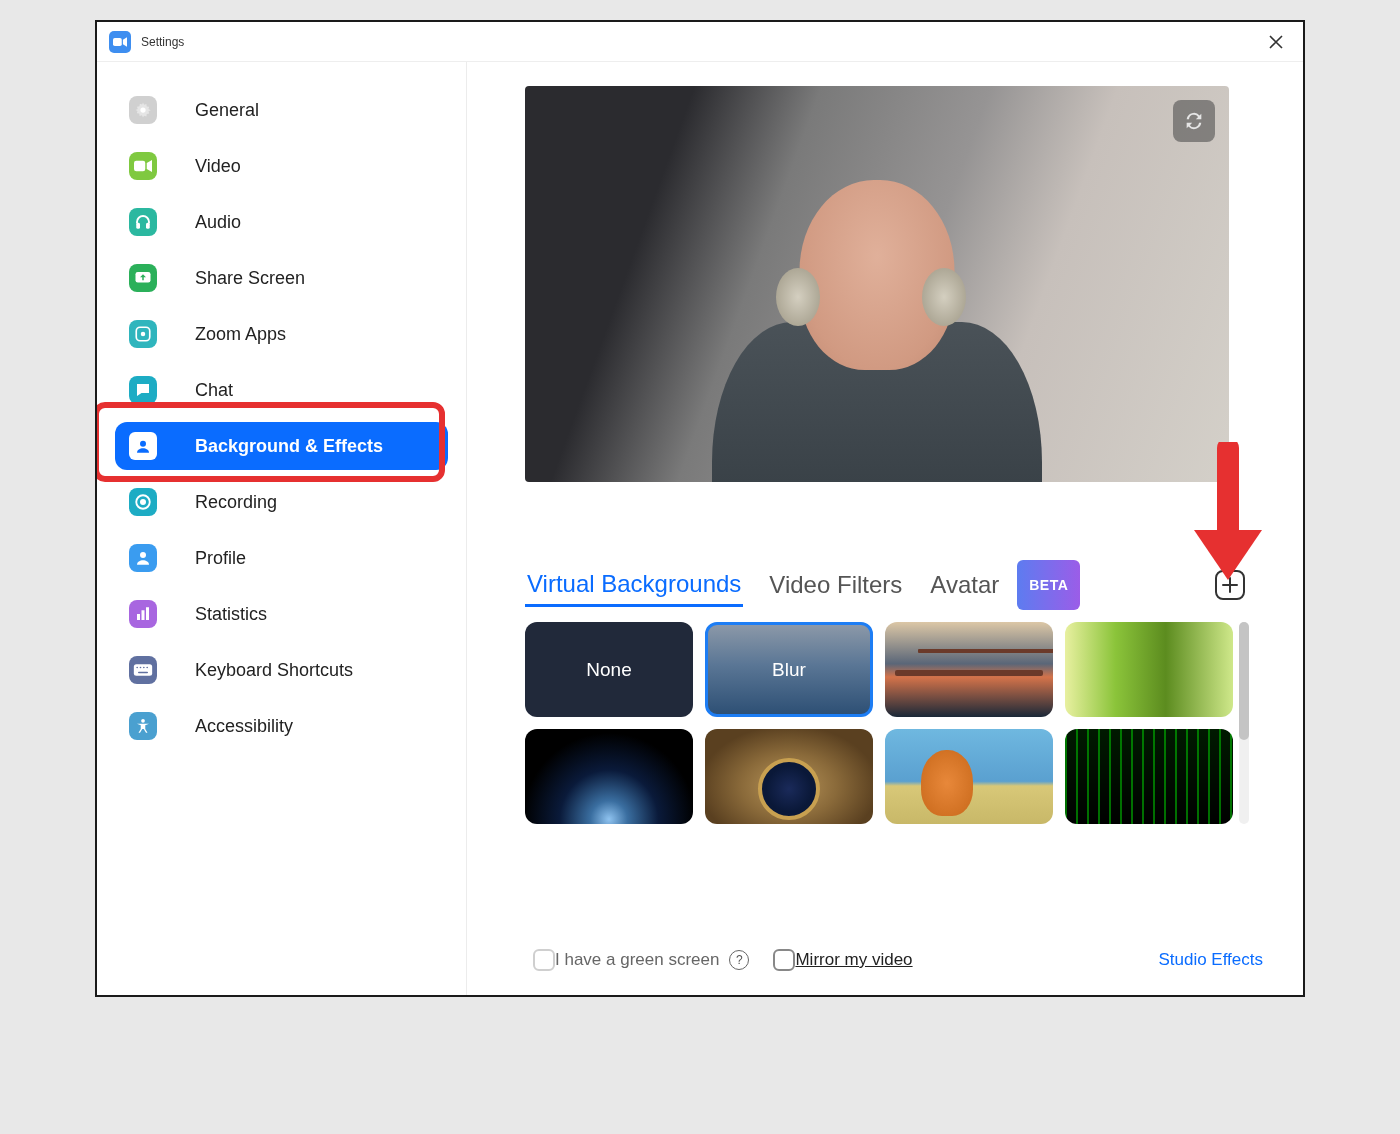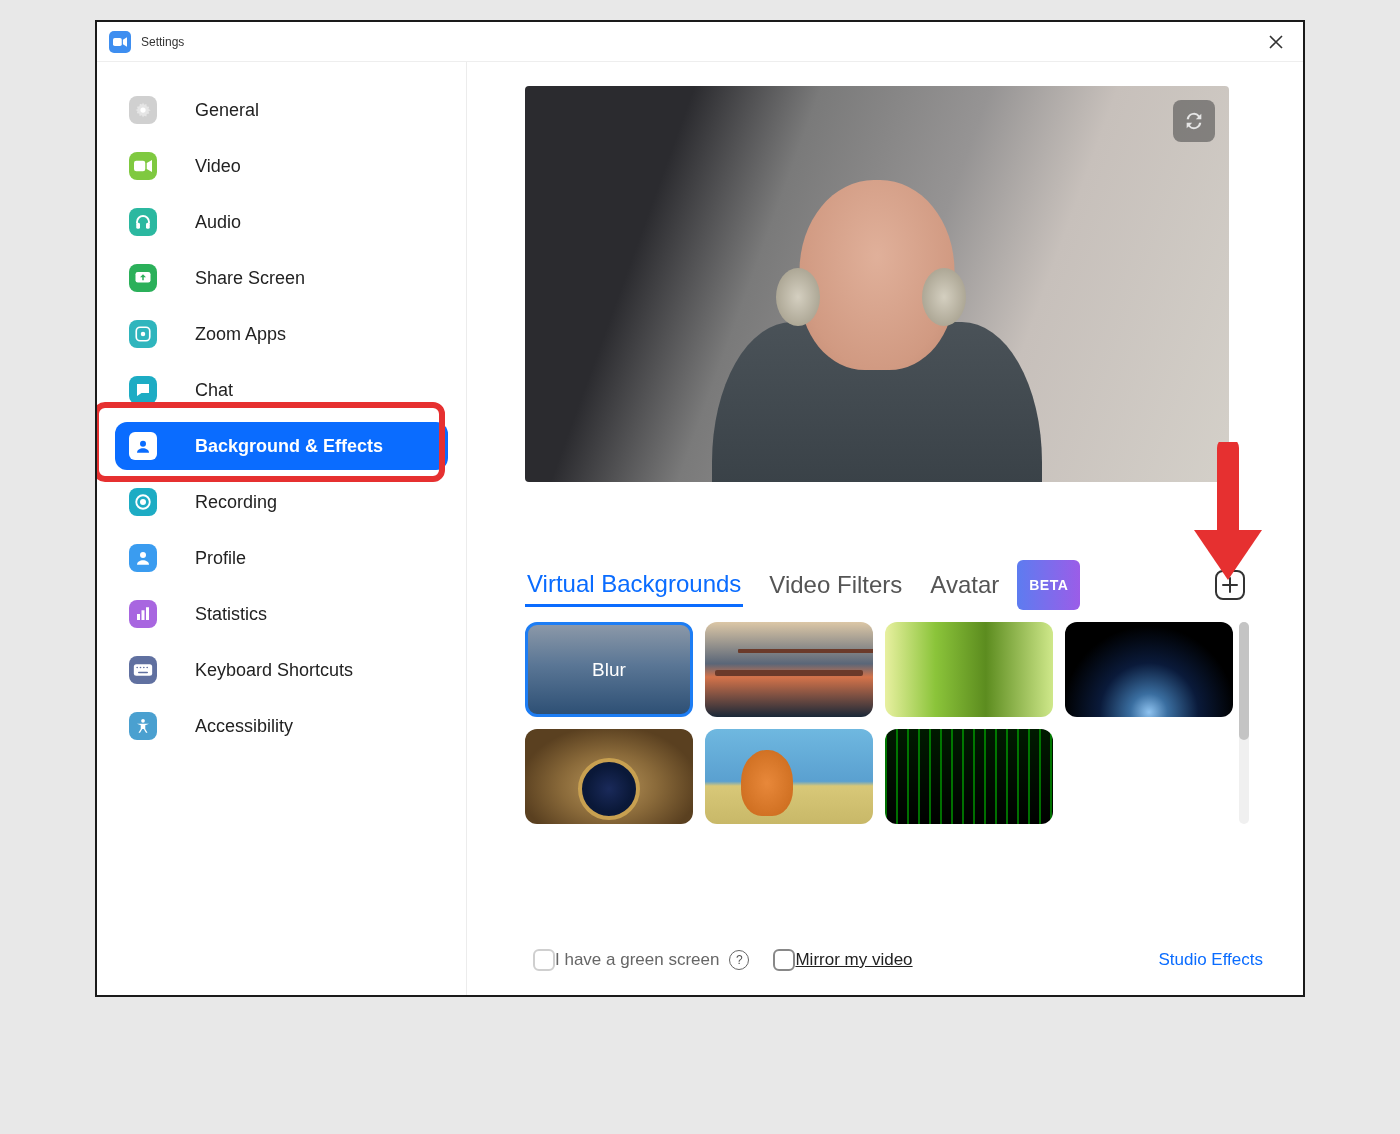--- a/index.html
+++ b/index.html
@@ -491,20 +491,23 @@
         <div class="beta-pill">BETA</div>
         <div class="add-btn">
           <svg width="16" height="16" viewBox="0 0 16 16">
               <path d="M8 1v14M1 8h14" stroke="#333" stroke-width="2" stroke-linecap="round"></path>
             </svg>
         </div>
       </div>
 
       <div class="thumbs-area">
         <div class="thumb-grid">
+          <div class="thumb none">
+              <span>None</span>
+            </div>
           <div class="thumb blur">
               <span>Blur</span>
             </div>
           <div class="thumb bridge"></div>
           <div class="thumb grass"></div>
           <div class="thumb earth"></div>
           <div class="thumb oval"></div>
           <div class="thumb bikini"></div>
           <div class="thumb matrix"></div>
         </div>

